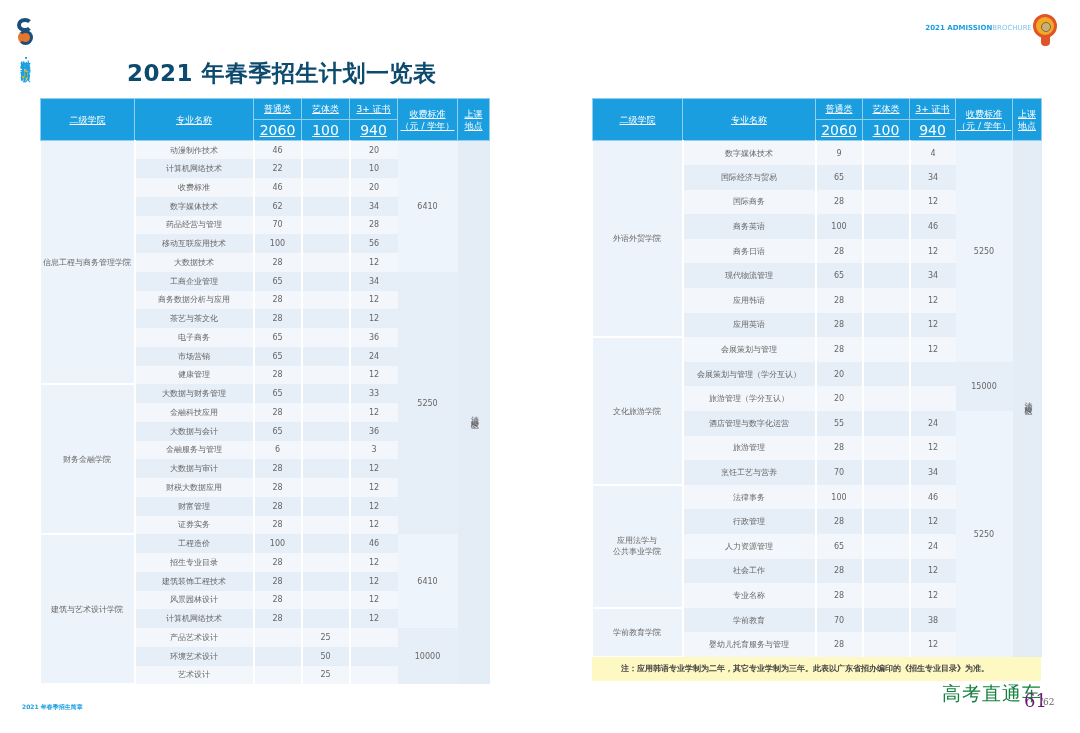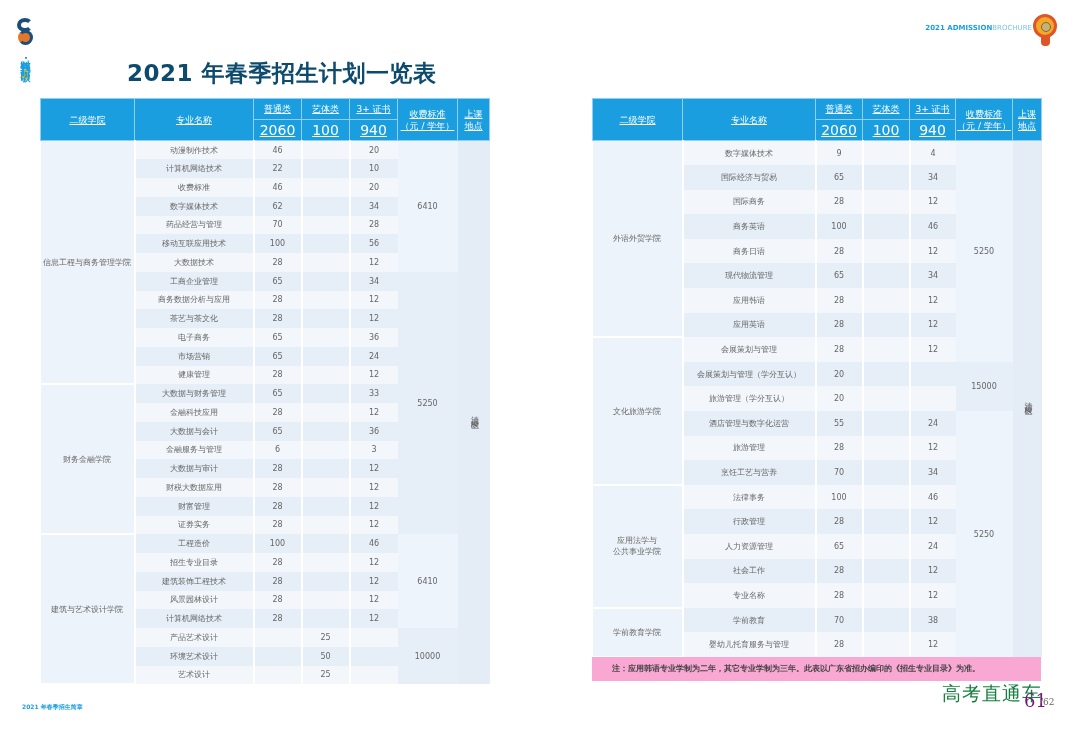--- a/index.html
+++ b/index.html
@@ -32,21 +32,21 @@
   td.campus { background: #e4ecf6; writing-mode: vertical-rl; letter-spacing: 2px; }
   tr.r0 td.m { background: #f3f7fc; }
   tr.r1 td.m { background: #e6eef7; }
   td.m.gap { border-left: 2px solid #fff; }
 
   #left { left: 40px; top: 98px; width: 449px; }
   #left tr.d td { height: 18.75px; }
   #right { left: 592px; top: 98px; width: 449px; }
   #right tr.d td { height: 24.6px; }
 
-  .note-row { position: absolute; left: 592px; top: 657px; width: 449px; height: 24px; background: #f9a8d4; font-size: 8px; color: #444; padding-left: 20px; line-height: 24px; font-weight: bold; }
+  .note-row { position: absolute; left: 592px; top: 657px; width: 449px; height: 24px; background: #fef9c3; font-size: 8px; color: #444; padding-left: 29px; line-height: 24px; font-weight: bold; }
 
   .footer-left { position: absolute; left: 22px; top: 703px; font-size: 6px; color: #1a9ee0; font-weight: bold; }
   .watermark { position: absolute; left: 942px; top: 681px; font-size: 19px; color: #15803d; letter-spacing: 1px; text-align: right; }
   .page-num { position: absolute; left: 1024px; top: 690px; font-family: "DejaVu Serif", serif; font-size: 18px; color: #701a75; }
   .page-sep { position: absolute; left: 1040px; top: 697px; font-family: "DejaVu Serif", serif; font-size: 9px; color: #666; }
 </style>
 </head>
 <body>
 
 <div class="side-brand">

